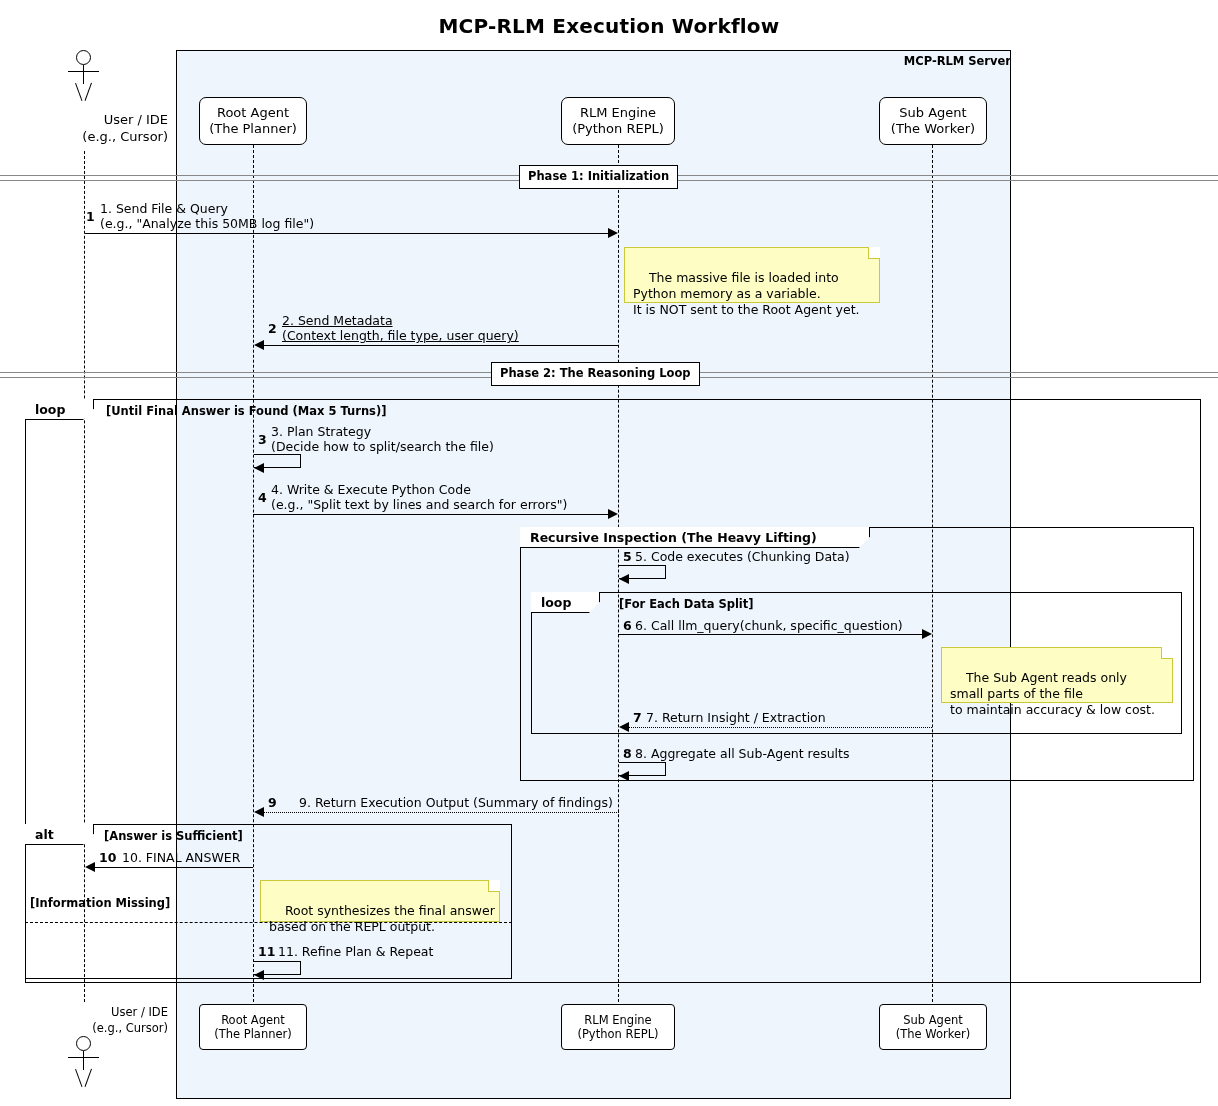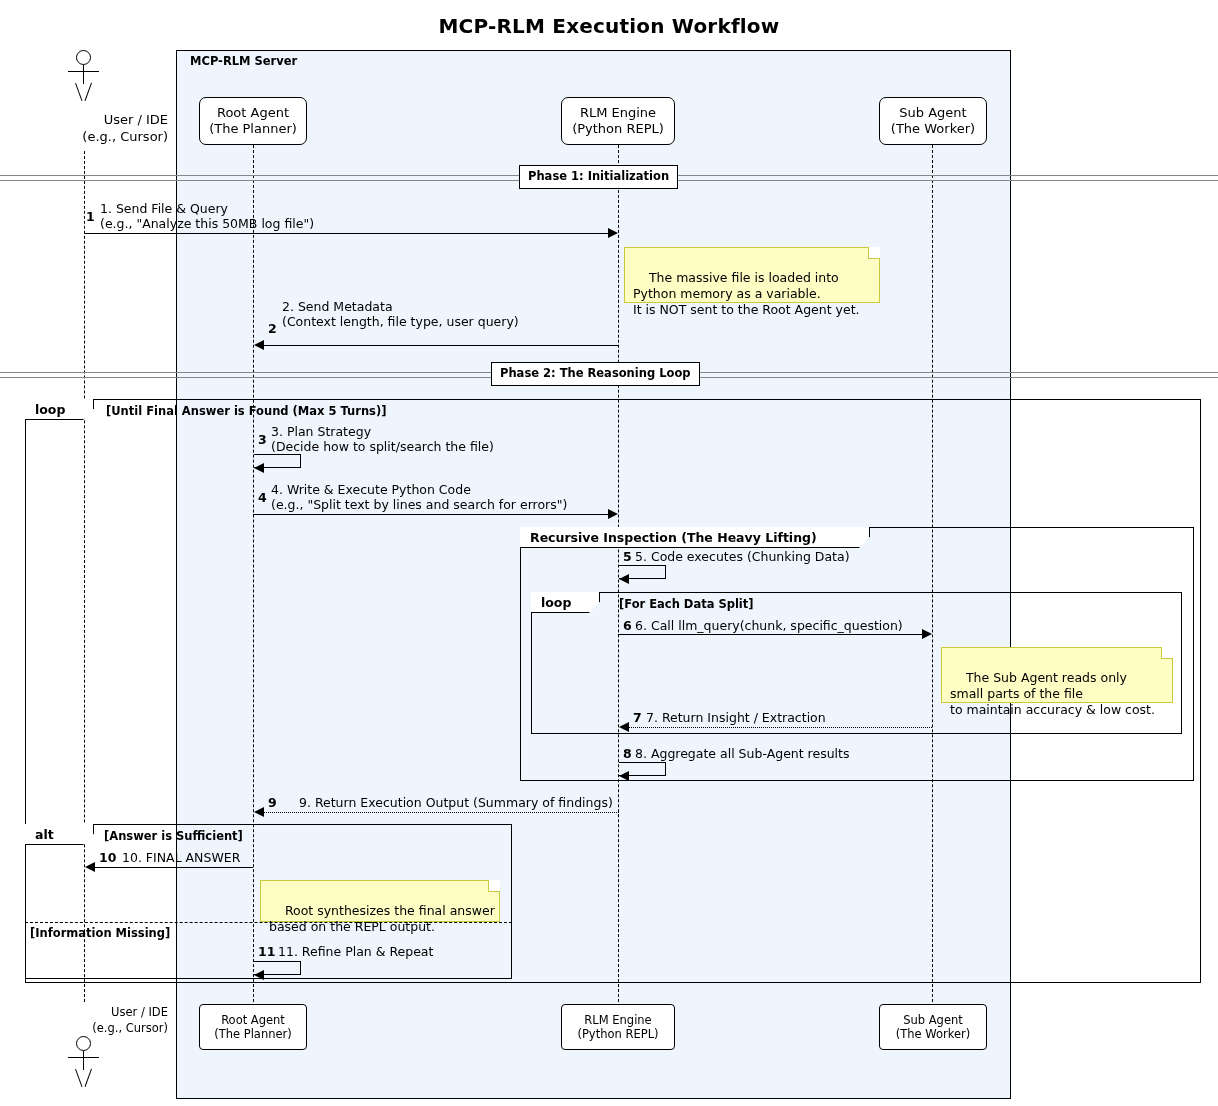--- a/index.html
+++ b/index.html
@@ -119,21 +119,21 @@
   }
 </style>
 </head>
 <body>
 
 <div id="stage">
 
   <div class="title">MCP-RLM Execution Workflow</div>
 
   <div class="groupbox" style="left:176px;top:50px;width:835px;height:1049px;"></div>
-  <div class="grouplabel" style="left:176px;top:54px;width:835px;text-align:left;padding-left:14px;">MCP-RLM Server</div>
+  <div class="grouplabel" style="left:176px;top:54px;width:835px;text-align:right;">MCP-RLM Server</div>
 
   <div class="lifeline" style="left:84px;top:151px;height:851px;"></div>
   <div class="lifeline" style="left:253px;top:145px;height:857px;"></div>
   <div class="lifeline" style="left:618px;top:145px;height:857px;"></div>
   <div class="lifeline" style="left:932px;top:145px;height:857px;"></div>
 
   <div class="actor" style="left:76px;top:50px;">
     <div class="head"></div>
     <div class="body"></div>
     <div class="arms"></div>
@@ -167,21 +167,21 @@
 
   <div class="note" style="left:624px;top:247px;width:256px;height:56px;">
     <span>The massive file is loaded into
 Python memory as a variable.
 It is NOT sent to the Root Agent yet.</span>
     <span class="dogear2"></span>
     <span class="dogear" style="background:#fff;width:11px;height:11px;border-left:1px solid #c9c93a;border-bottom:1px solid #c9c93a;"></span>
   </div>
 
   <div class="msgnum" style="left:268px;top:321px;">2</div>
-  <div class="msgtext" style="left:282px;top:299px;">2. Send Metadata
+  <div class="msgtext" style="left:282px;top:313px;text-decoration:underline;">2. Send Metadata
 (Context length, file type, user query)</div>
   <div class="msgline" style="left:259px;top:345px;width:360px;"></div>
   <div class="arrowL" style="left:254px;top:340px;"></div>
 
   <div class="divline" style="left:0px;top:372px;width:1218px;"></div>
   <div class="divlabel" style="left:491px;top:362px;height:24px;">Phase 2: The Reasoning Loop</div>
 
   <div class="frame" style="left:25px;top:399px;width:1176px;height:584px;"></div>
   <div class="frametab" style="left:25px;top:399px;width:69px;">loop</div>
   <div class="framecond" style="left:106px;top:404px;">[Until Final Answer is Found (Max 5 Turns)]</div>
@@ -248,21 +248,21 @@
   <div class="arrowL" style="left:85px;top:862px;"></div>
 
   <div class="note" style="left:260px;top:880px;width:240px;height:42px;">
     <span>Root synthesizes the final answer
 based on the REPL output.</span>
     <span class="dogear2"></span>
     <span class="dogear" style="background:#fff;width:11px;height:11px;border-left:1px solid #c9c93a;border-bottom:1px solid #c9c93a;"></span>
   </div>
 
   <div class="altsep" style="left:25px;top:922px;width:487px;"></div>
-  <div class="framecond" style="left:30px;top:926px;">[Information Missing]</div>
+  <div class="framecond" style="left:30px;top:896px;">[Information Missing]</div>
 
   <div class="msgnum" style="left:258px;top:944px;">11</div>
   <div class="msgtext" style="left:278px;top:944px;">11. Refine Plan &amp; Repeat</div>
   <div class="selfcall" style="left:254px;top:961px;width:47px;height:14px;"></div>
   <div class="arrowL" style="left:254px;top:970px;"></div>
 
   <div class="actorlabel small" style="left:0px;top:1005px;width:168px;">User / IDE</div>
   <div class="actorlabel small" style="left:0px;top:1021px;width:168px;">(e.g., Cursor)</div>
   <div class="actor" style="left:76px;top:1036px;">
     <div class="head"></div>

